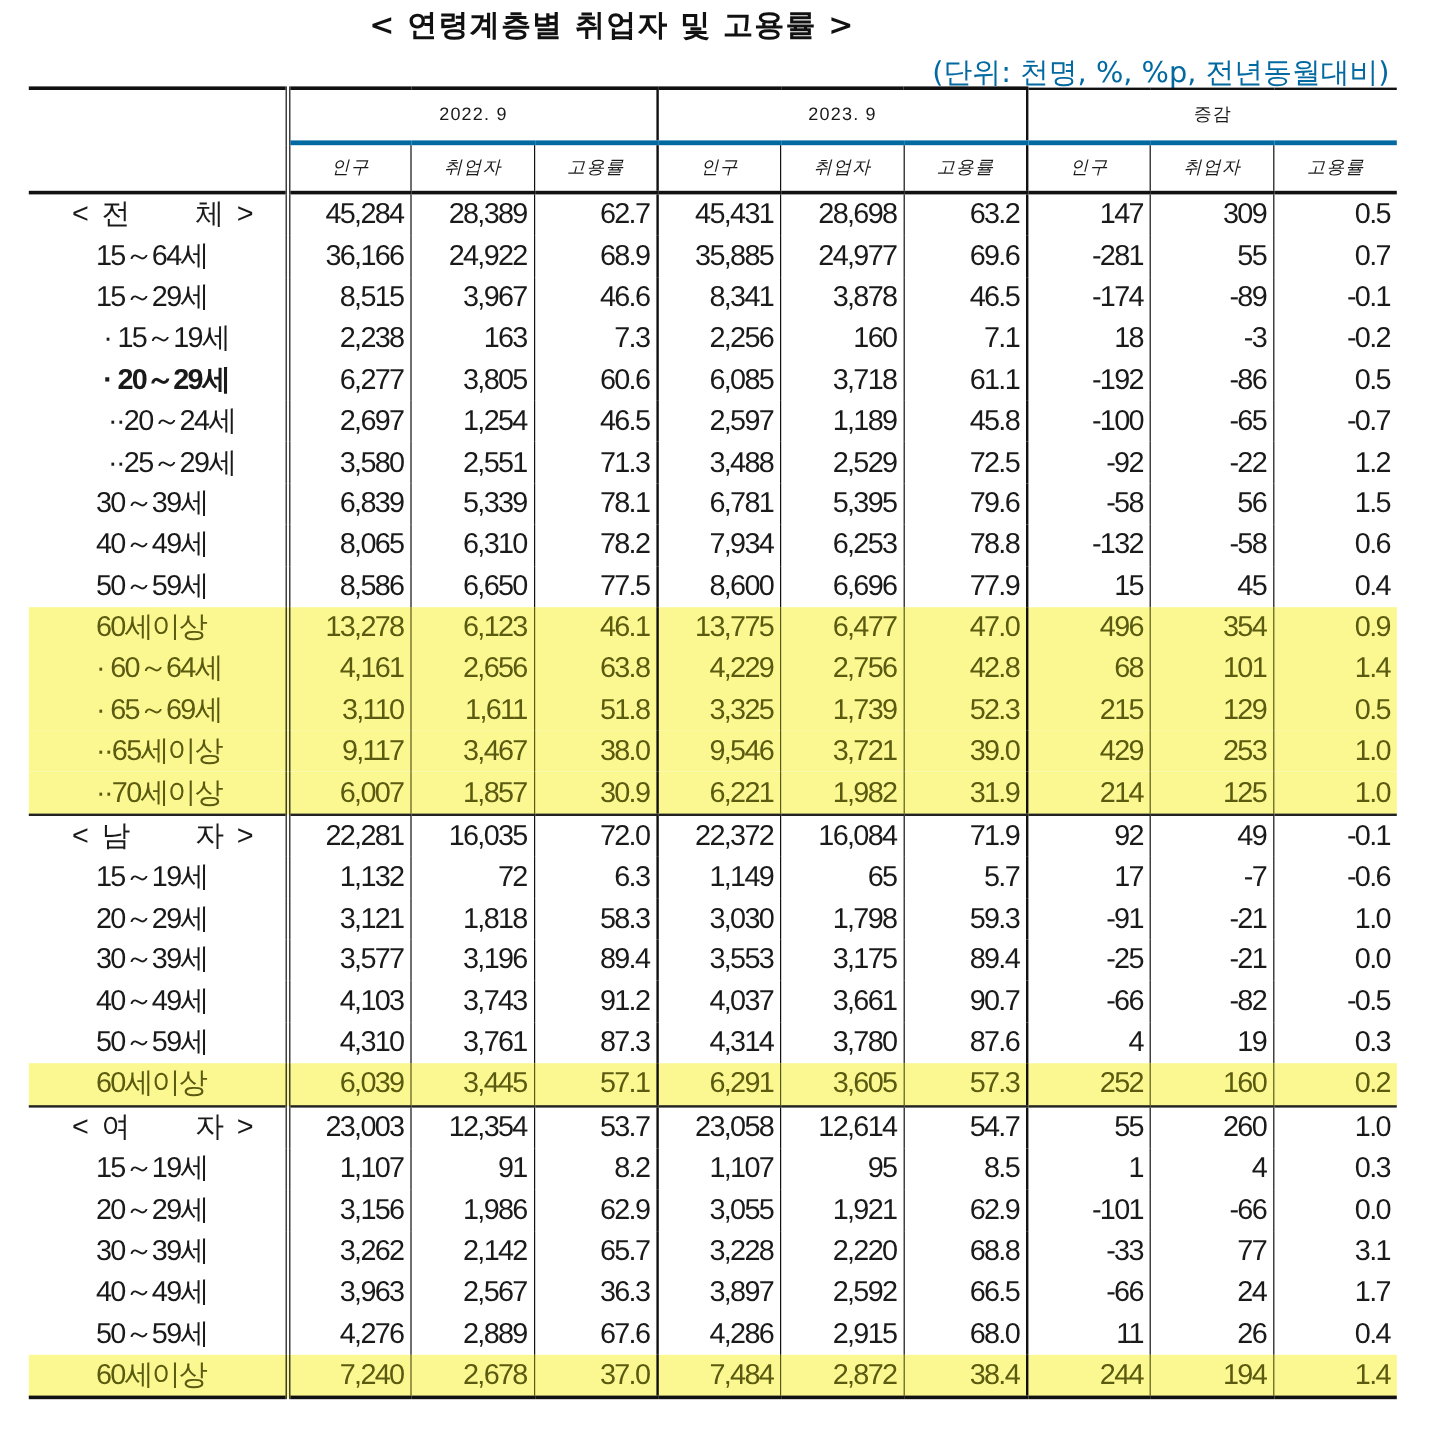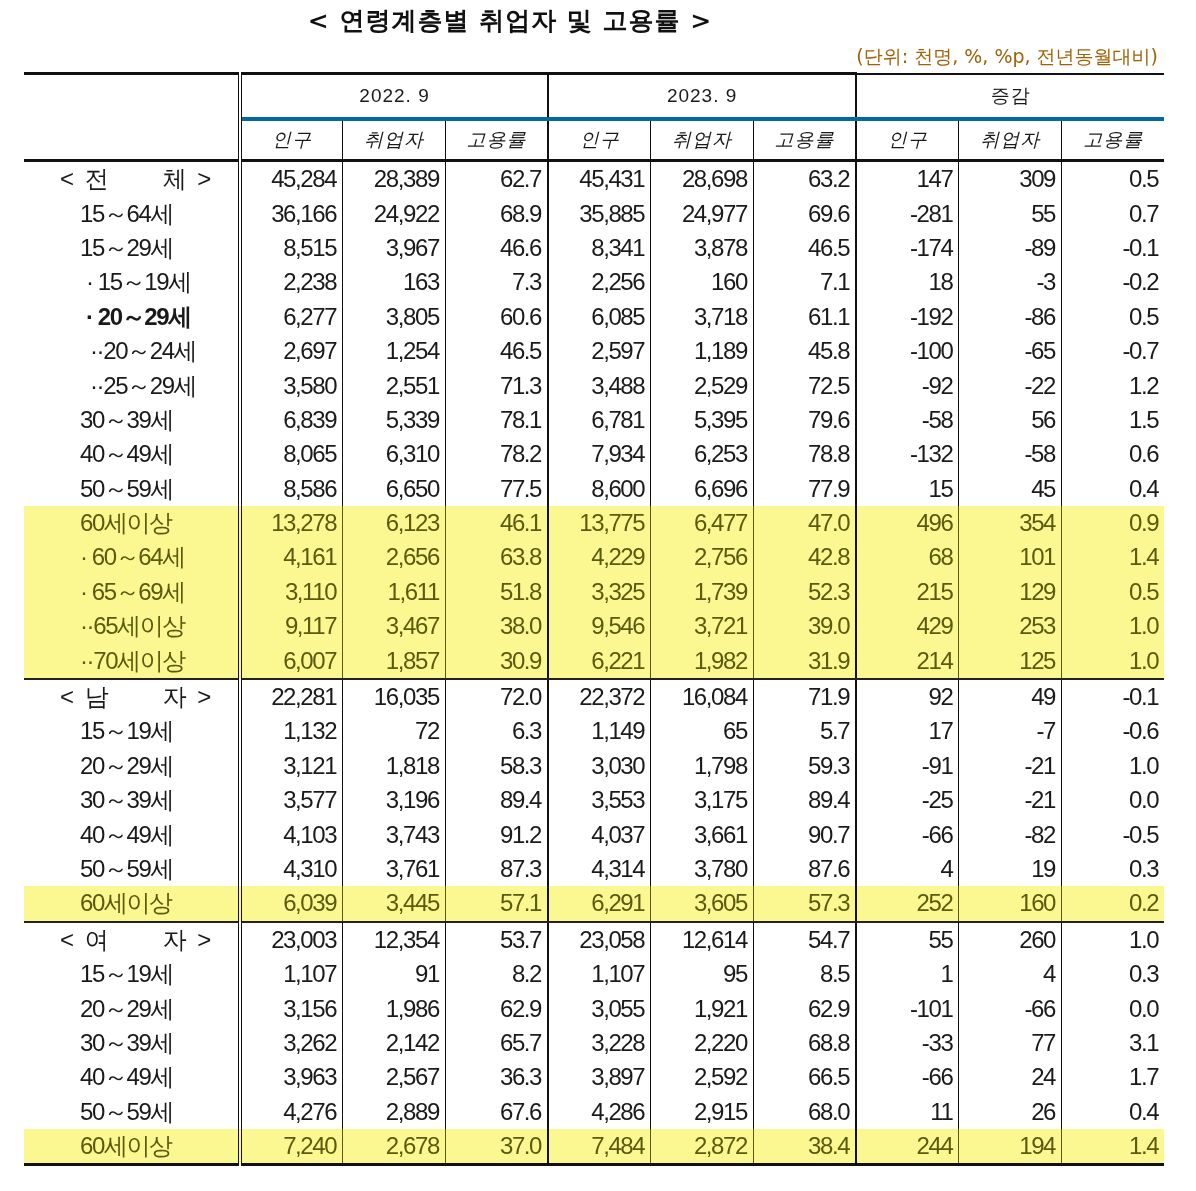--- a/index.html
+++ b/index.html
@@ -8,35 +8,35 @@
     font-family: "DejaVu Sans", "Liberation Sans", sans-serif;
     color: #1a1a1a;
   }
   .title {
     position: absolute; left: 0; top: 4px; width: 1020px; text-align: center;
     font-family: "DejaVu Serif", "Liberation Serif", serif;
     font-size: 25px; font-weight: bold; color: #111; letter-spacing: 1px;
   }
   .unit {
     position: absolute; right: 38px; top: 44px;
-    font-size: 19px; color: #a16207;
+    font-size: 24px; color: #0369a1;
   }
   table.stats {
     position: absolute; left: 24px; top: 72px;
     width: 1140px; border-collapse: collapse; table-layout: fixed;
     font-family: "Liberation Sans", "DejaVu Sans", sans-serif;
   }
   table.stats col.c-label { width: 216px; }
   table.stats col.c-num { width: 102.7px; }
   .stats td, .stats th {
     padding: 0; height: 34.4px; line-height: 34px; font-size: 24px;
     letter-spacing: -1.4px; white-space: nowrap; overflow: visible;
   }
   .stats thead th {
-    font-weight: normal; text-align: center; font-size: 19px; letter-spacing: 1px;
+    font-weight: normal; text-align: center; font-size: 15px; letter-spacing: 1px;
   }
   .stats thead tr.h1 th { height: 42px; border-top: 3px solid #111; }
   .stats thead tr.h1 th.chg { border-top: none; }
   .stats thead tr.h1 th.chg-inner { border-top: 2px solid #111; margin-top: 33px; }
   .stats thead tr.h2 th { height: 38px; border-top: 4px solid #0369a1; border-bottom: 3px solid #111; font-style: italic; }
   .stats thead tr.h1 th.lbl { border-bottom: 3px solid #111; }
   .stats td.num { text-align: right; padding-right: 6px; border-left: 1px solid #111; }
   .stats th.sub { border-left: 1px solid #111; }
   .stats .dbl { border-left: 4px double #111 !important; }
   .stats .thick { border-left: 2px solid #111 !important; }

